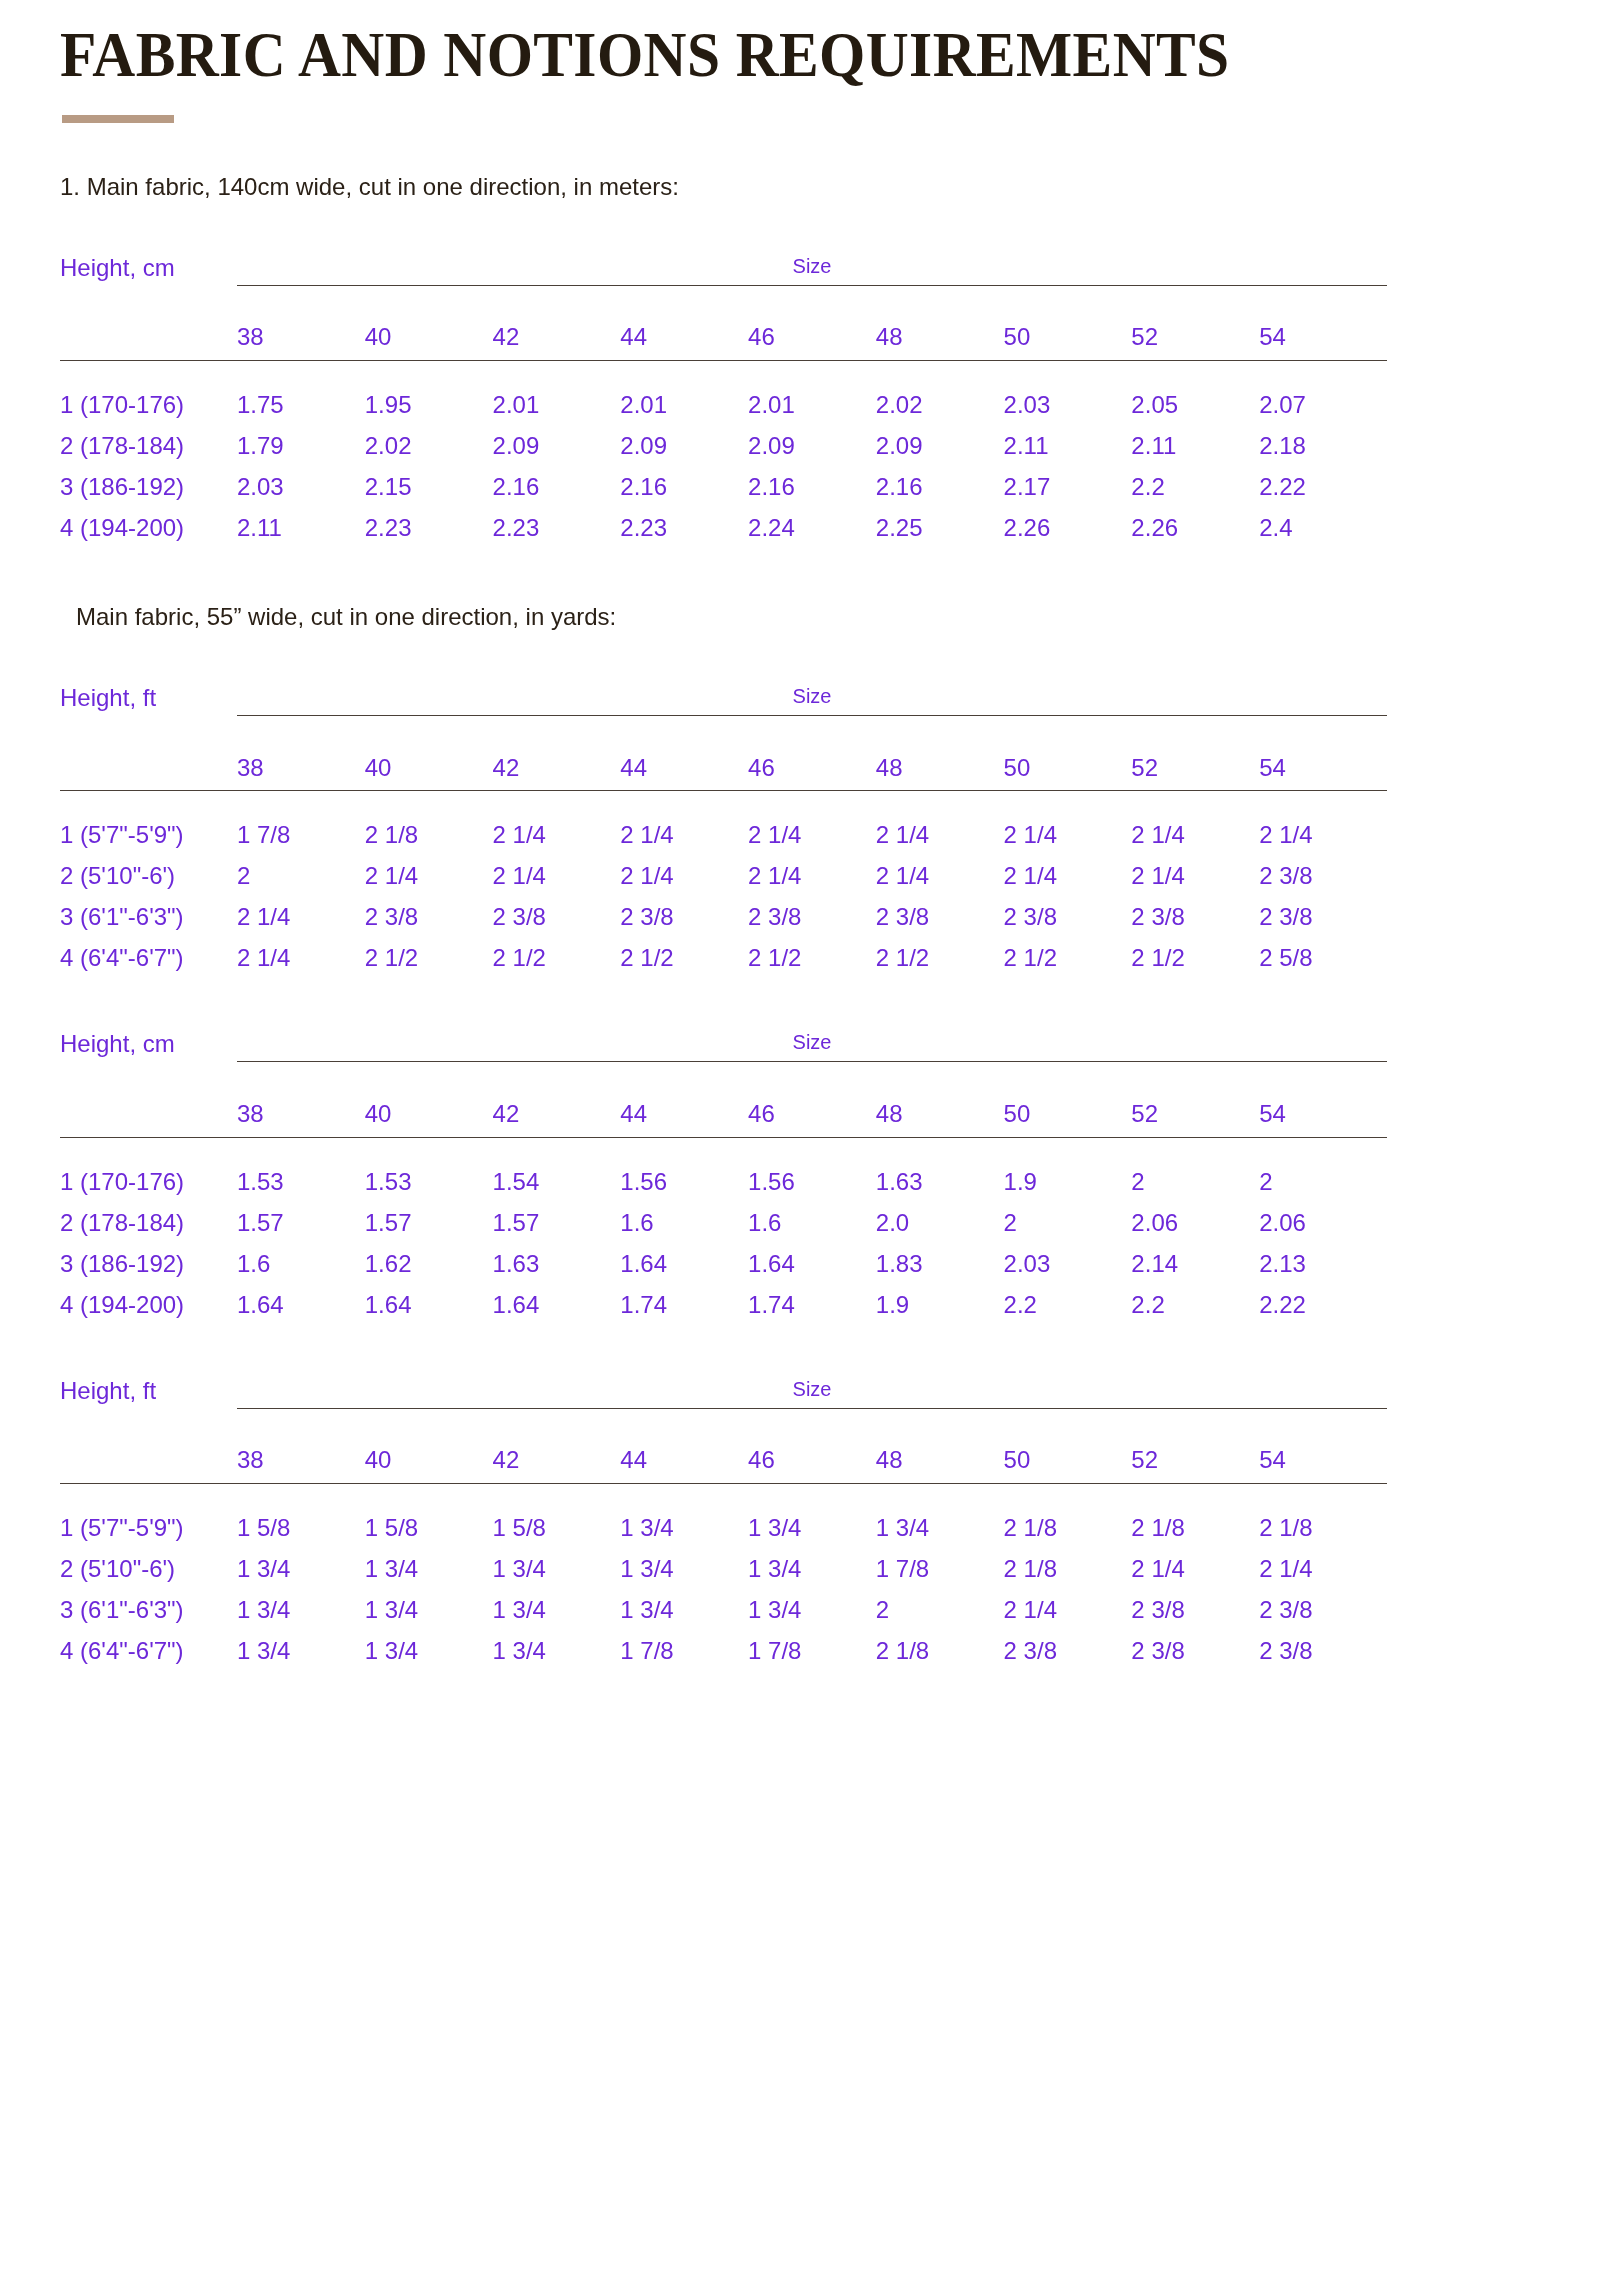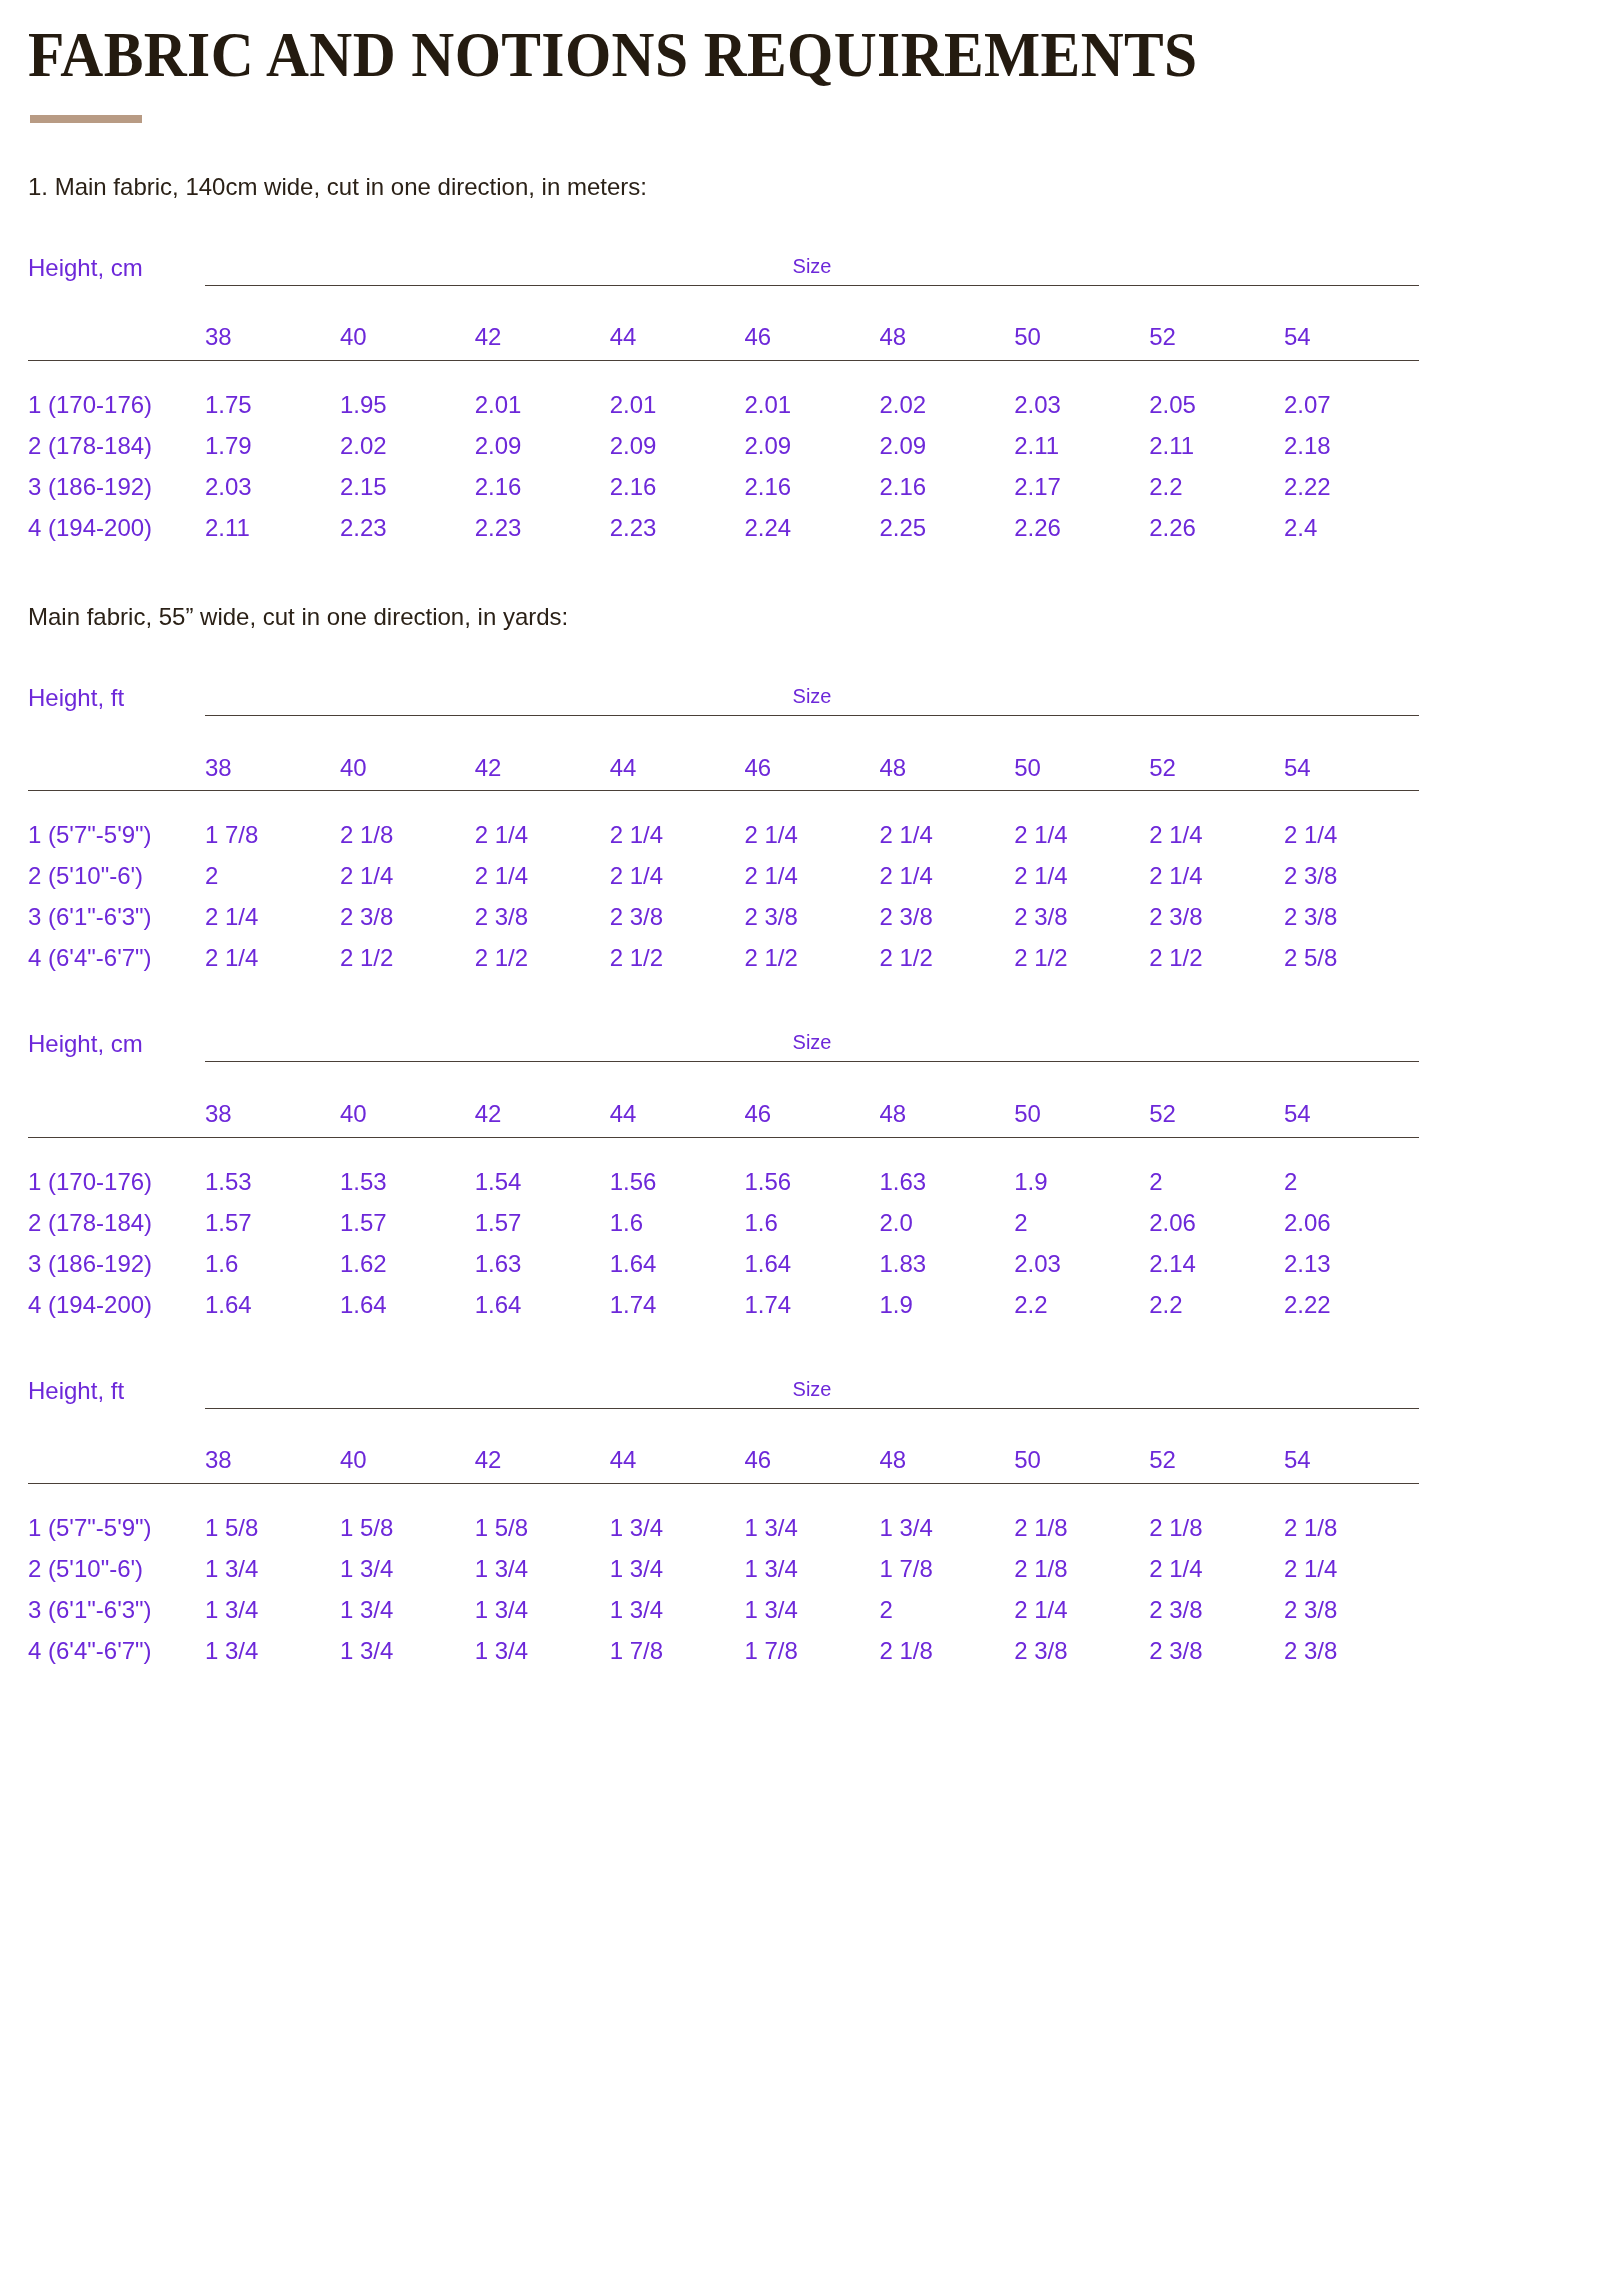--- a/index.html
+++ b/index.html
@@ -13,21 +13,21 @@
     font-family: "Liberation Sans", sans-serif;
     color: #2b2117;
     overflow: hidden;
   }
 
   .page {
     position: relative;
     width: 1447px;
     height: 2295px;
     box-sizing: border-box;
-    padding: 0 28px;
+    padding: 0 60px;
   }
 
   
   .doc-title {
     margin: 0;
     padding-top: 23px;
     font-family: "Liberation Serif", serif;
     font-weight: 700;
     font-size: 64px;
     line-height: 1.0;
@@ -47,21 +47,21 @@
 
   
   .section-note {
     font-size: 24px;
     line-height: 1.2;
     color: #2b2117;
     font-weight: 400;
     white-space: nowrap;
   }
   .note-1   { margin-top: 50px; }
-  .note-gap { margin-top: 55px; }
+  .note-gap { margin-top: 55px; margin-left: 16px; }
 
   
   .table-block {
     margin-top: 30px;
     width: 100%;
   }
   table.fabric-table {
     border-collapse: collapse;
     width: 100%;
     table-layout: fixed;

